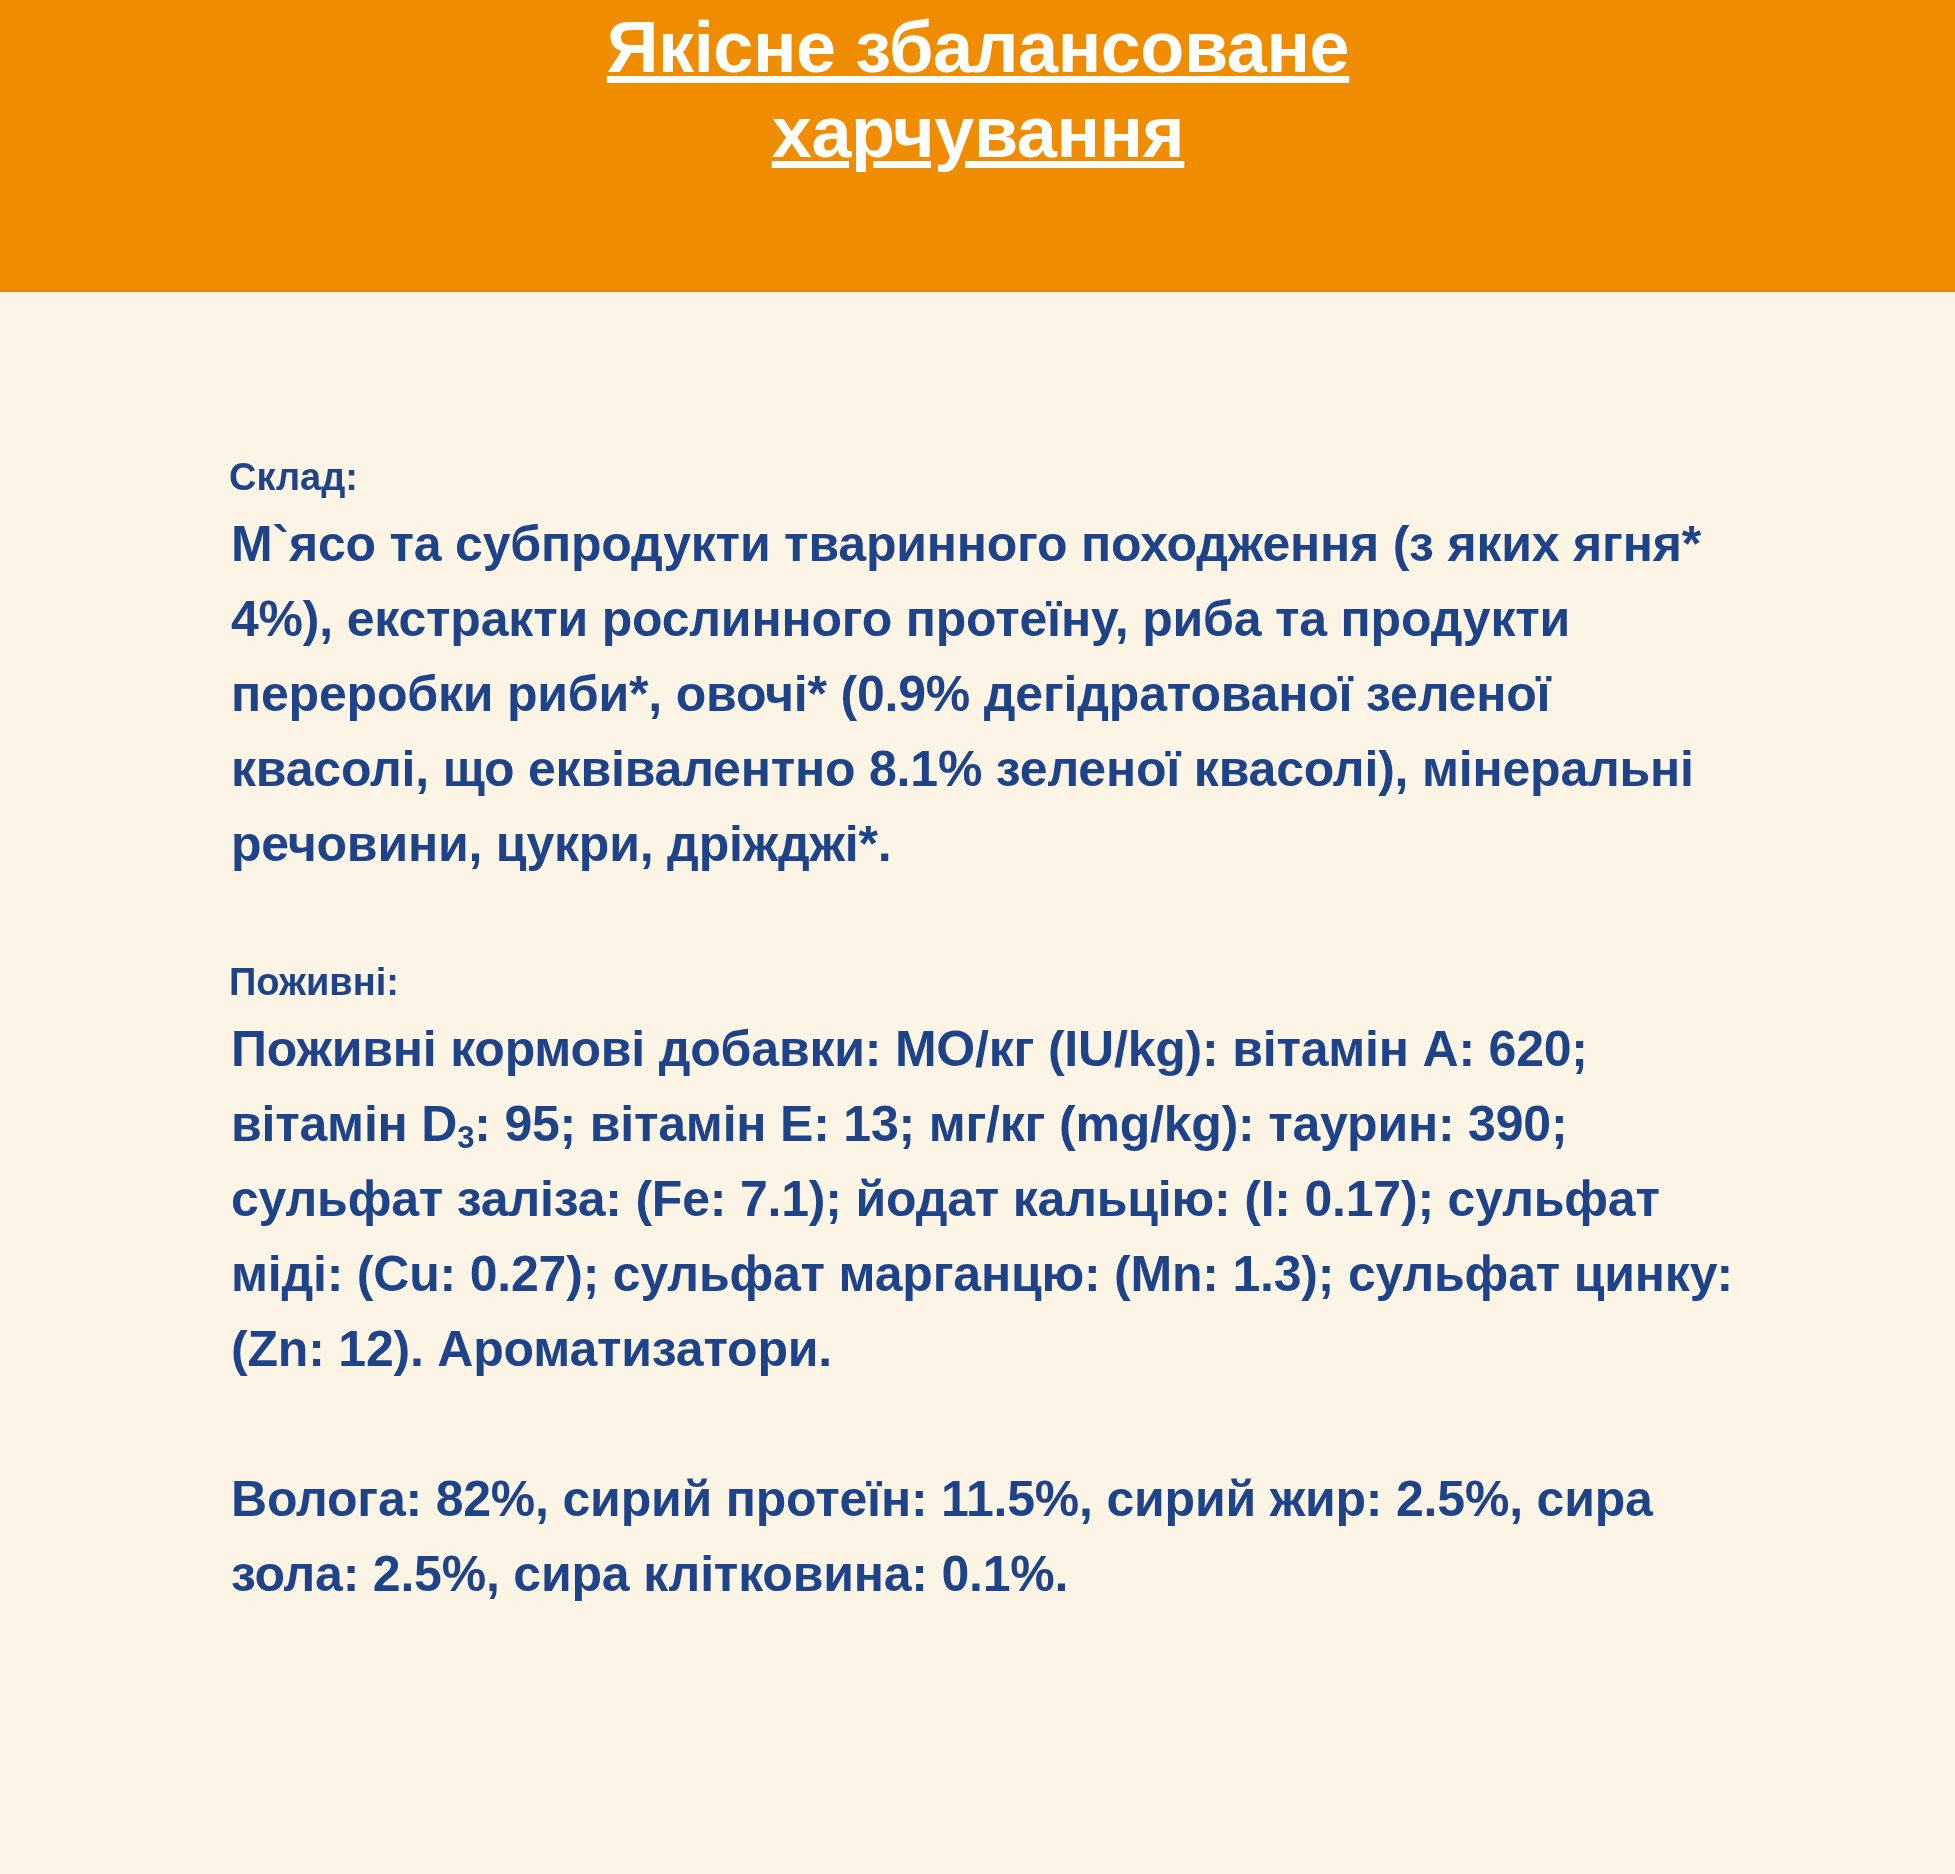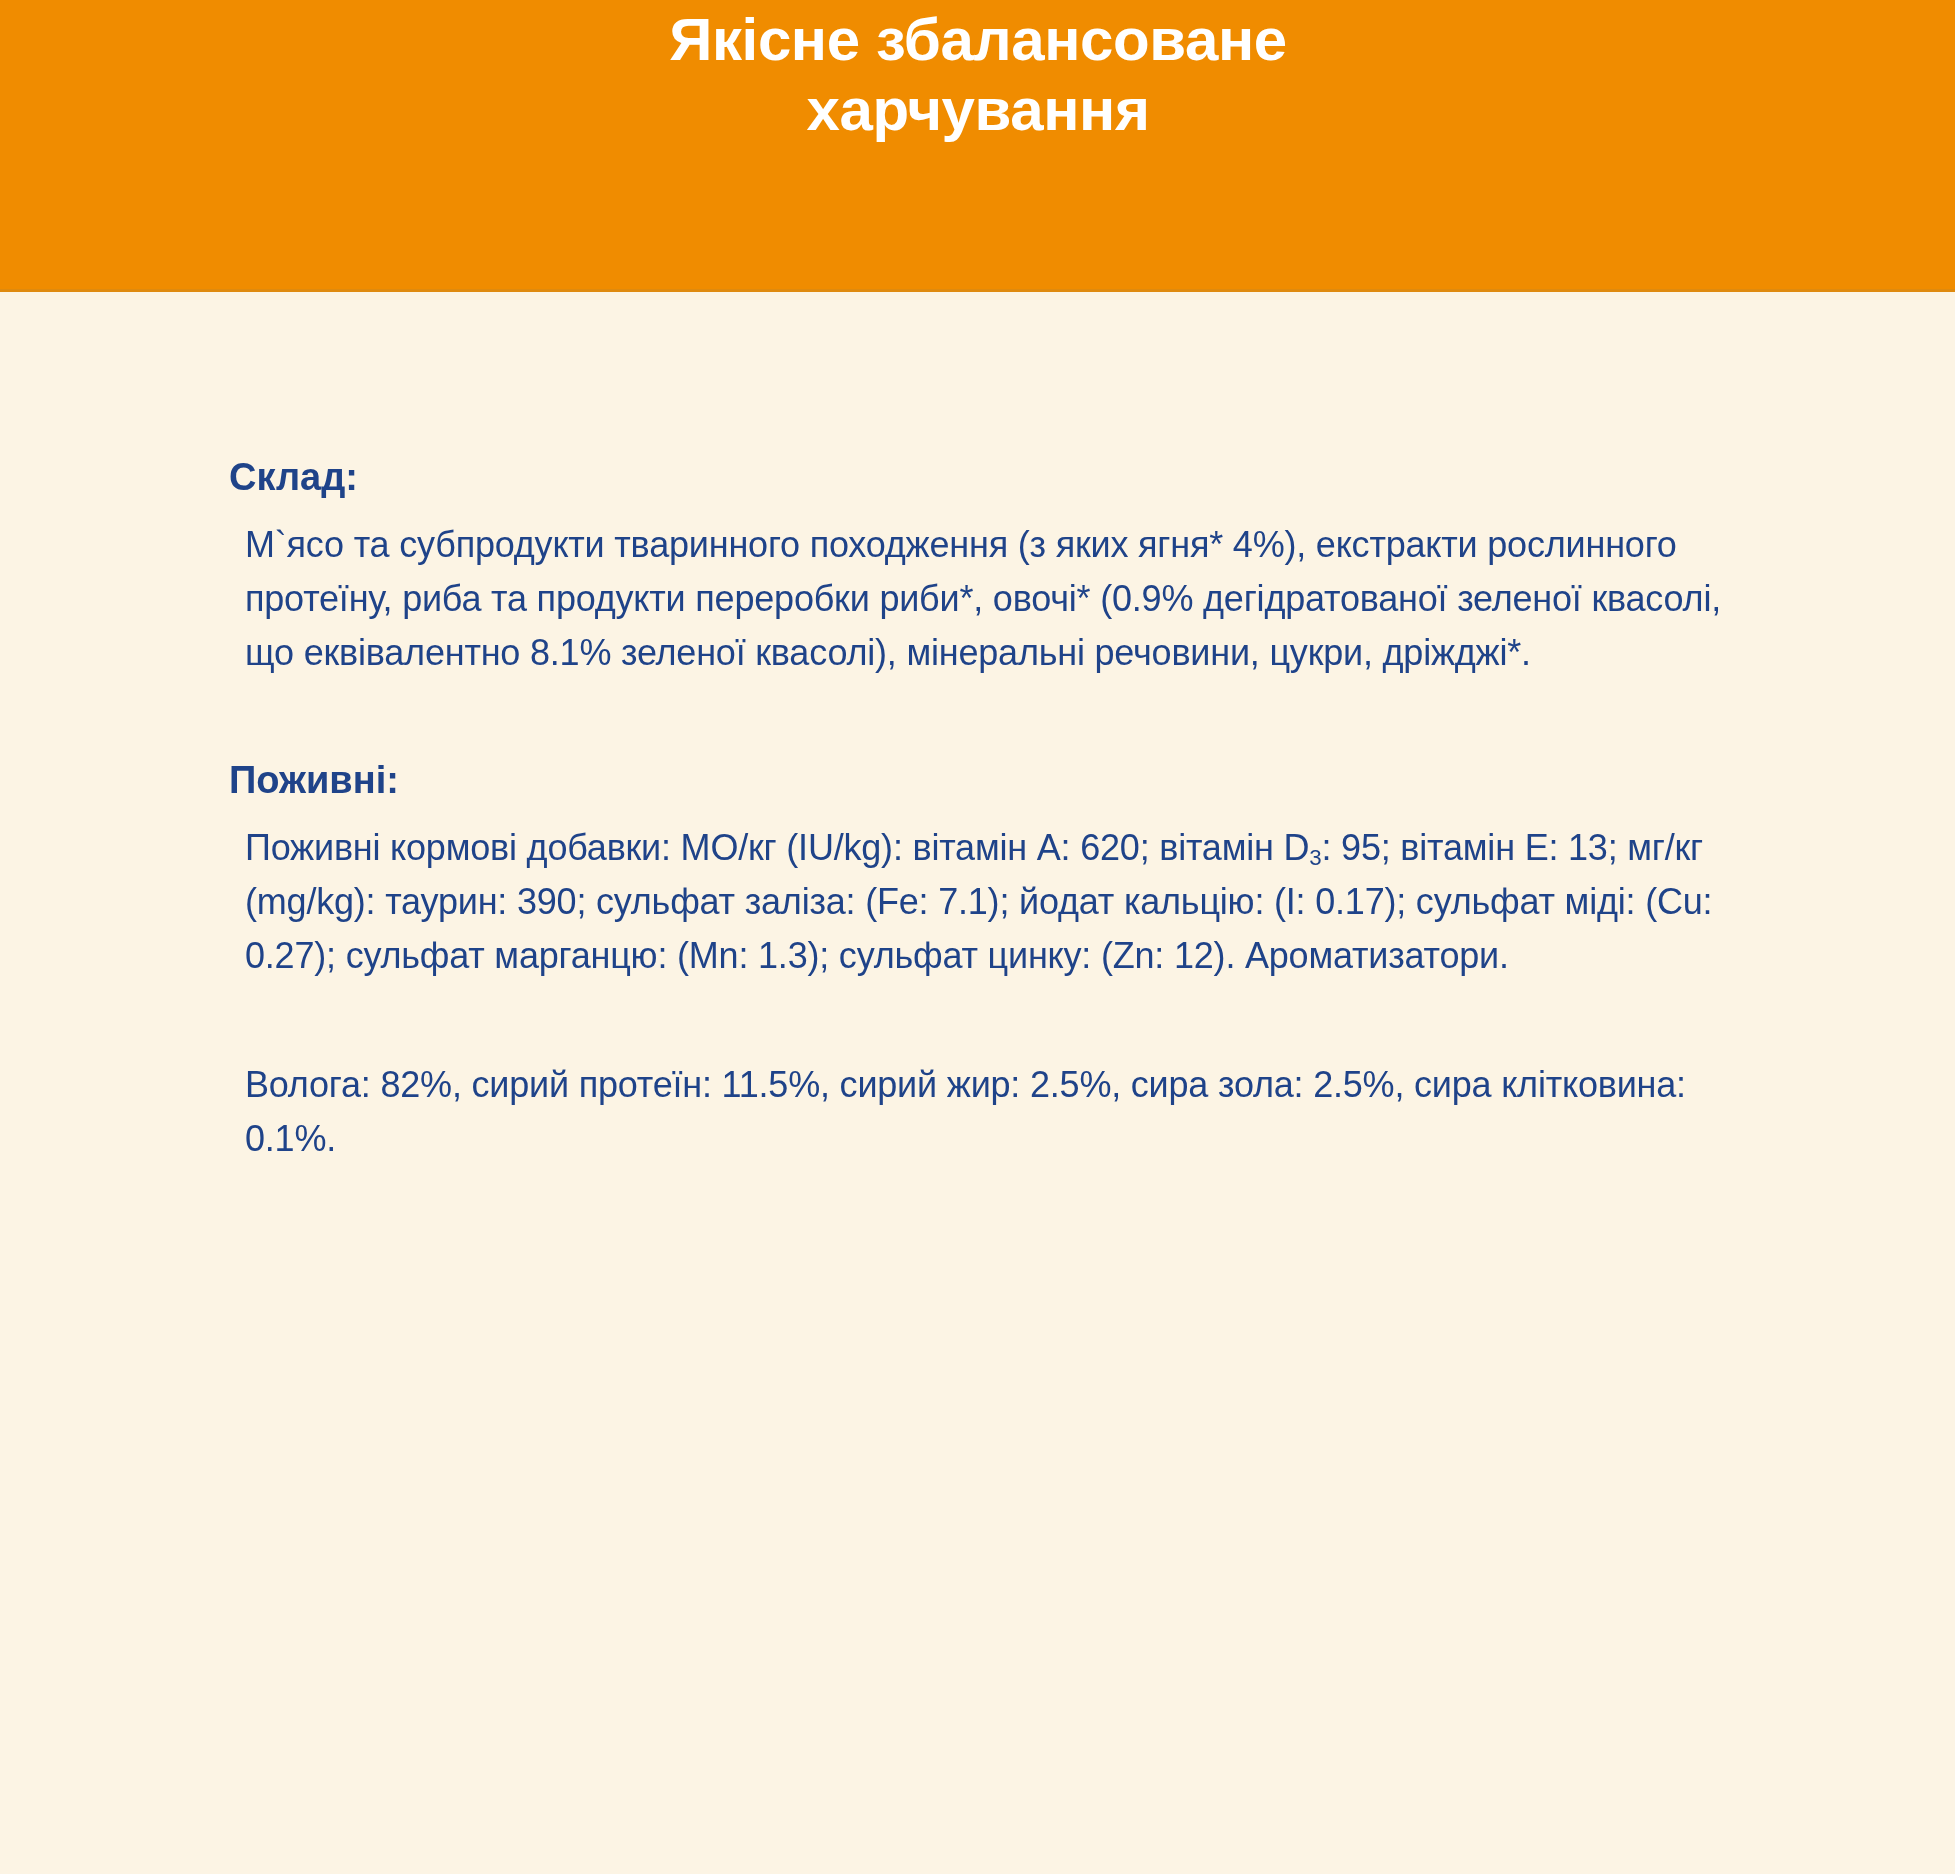--- a/index.html
+++ b/index.html
@@ -44,25 +44,26 @@
     background: #d98a13;
     opacity: 0.75;
   }
   .header-title {
     margin: 0;
     padding-top: 4.7px;
     width: 1330px;
     text-align: center;
     color: #ffffff;
     font-family: "Liberation Sans", sans-serif;
-    font-size: 60px;
+    font-size: 72px;
     font-weight: 700;
     line-height: 1.18;
     letter-spacing: -0.4px;
     white-space: pre-line;
+    text-decoration: underline;
   }
 
   
   .content {
     position: absolute;
     top: 292px;
     left: 12px;
     width: 1956px;
     padding: 160px 0 0 217px;
     box-sizing: border-box;
@@ -76,25 +77,25 @@
   .section-heading {
     margin: 0 0 4.7px 0;
     color: #1f4389;
     font-family: "Liberation Sans", sans-serif;
     font-size: 38px;
     font-weight: 700;
     line-height: 1.32;
     letter-spacing: 0px;
   }
   .section-body {
-    margin: 16px;
+    margin: 2px;
     color: #1f4389;
     font-family: "Liberation Sans", sans-serif;
-    font-size: 36px;
-    font-weight: 400;
+    font-size: 50px;
+    font-weight: 700;
     line-height: 1.50;
     letter-spacing: -0.2px;
   }
   .section-body .footnote-line {
     display: block;
   }
   sub {
     font-size: 0.62em;
     vertical-align: baseline;
     position: relative;

